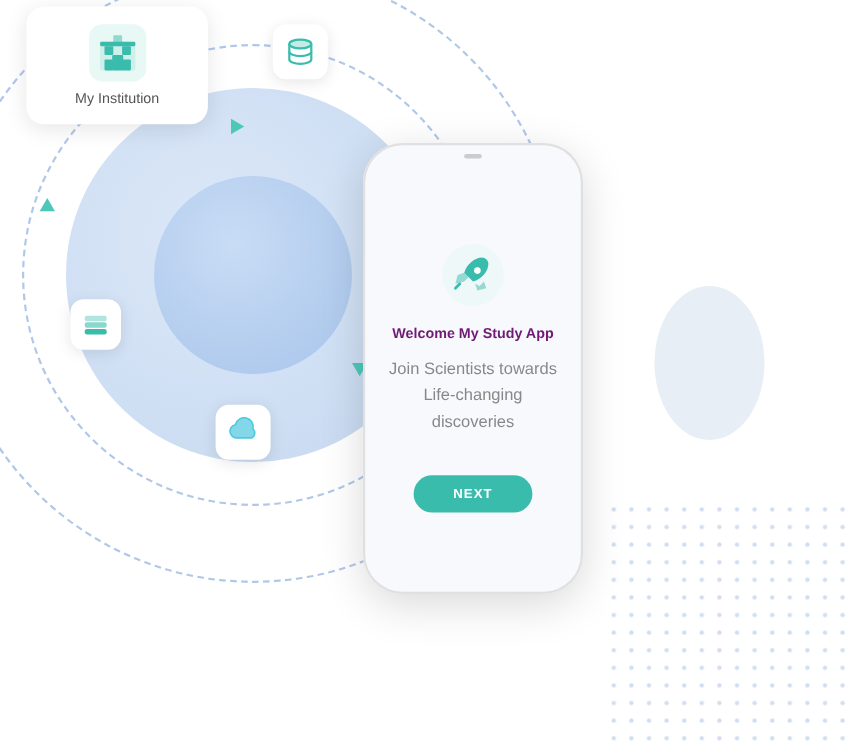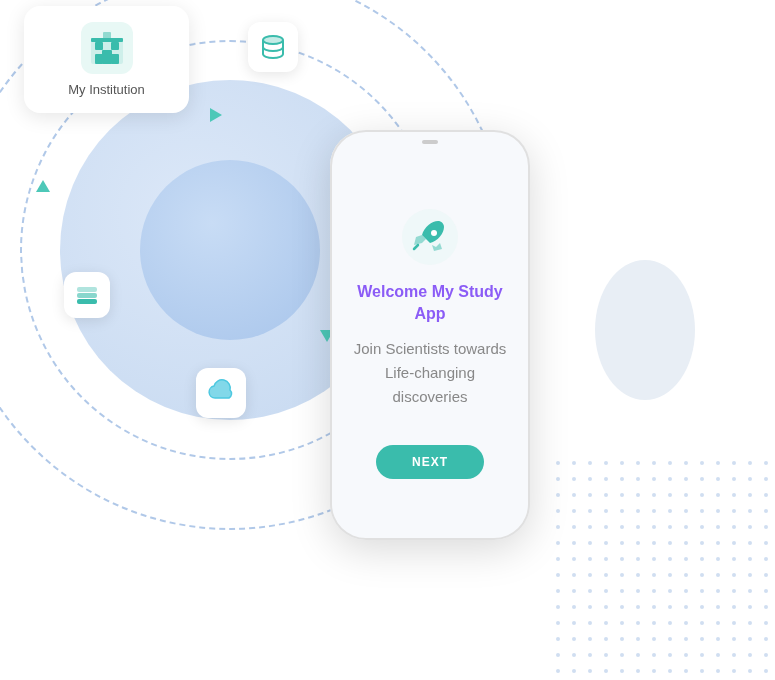--- a/index.html
+++ b/index.html
@@ -196,23 +196,23 @@
       gap: 12px;
     }
     .phone-rocket-icon {
       width: 64px;
       height: 64px;
       display: flex;
       align-items: center;
       justify-content: center;
     }
     .phone-title {
-      font-size: 16px;
+      font-size: 13px;
       font-weight: 600;
-      color: #8b5cf6;
+      color: #701a75;
       text-align: center;
       line-height: 1.4;
     }
     .phone-subtitle {
       font-size: 15px;
       color: #888;
       text-align: center;
       line-height: 1.6;
     }
     .phone-btn {

